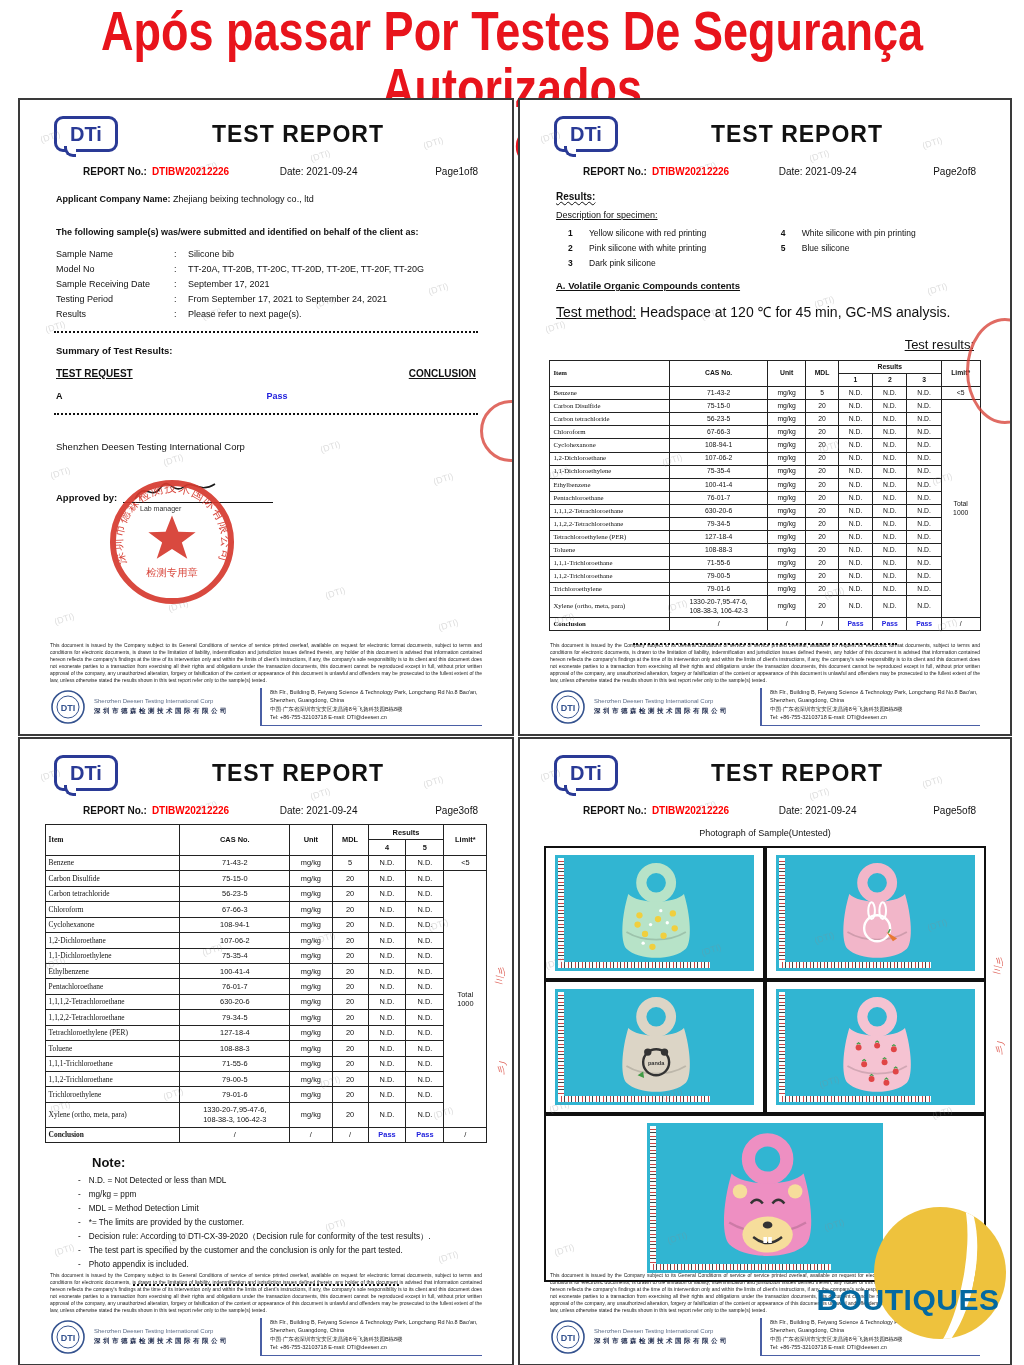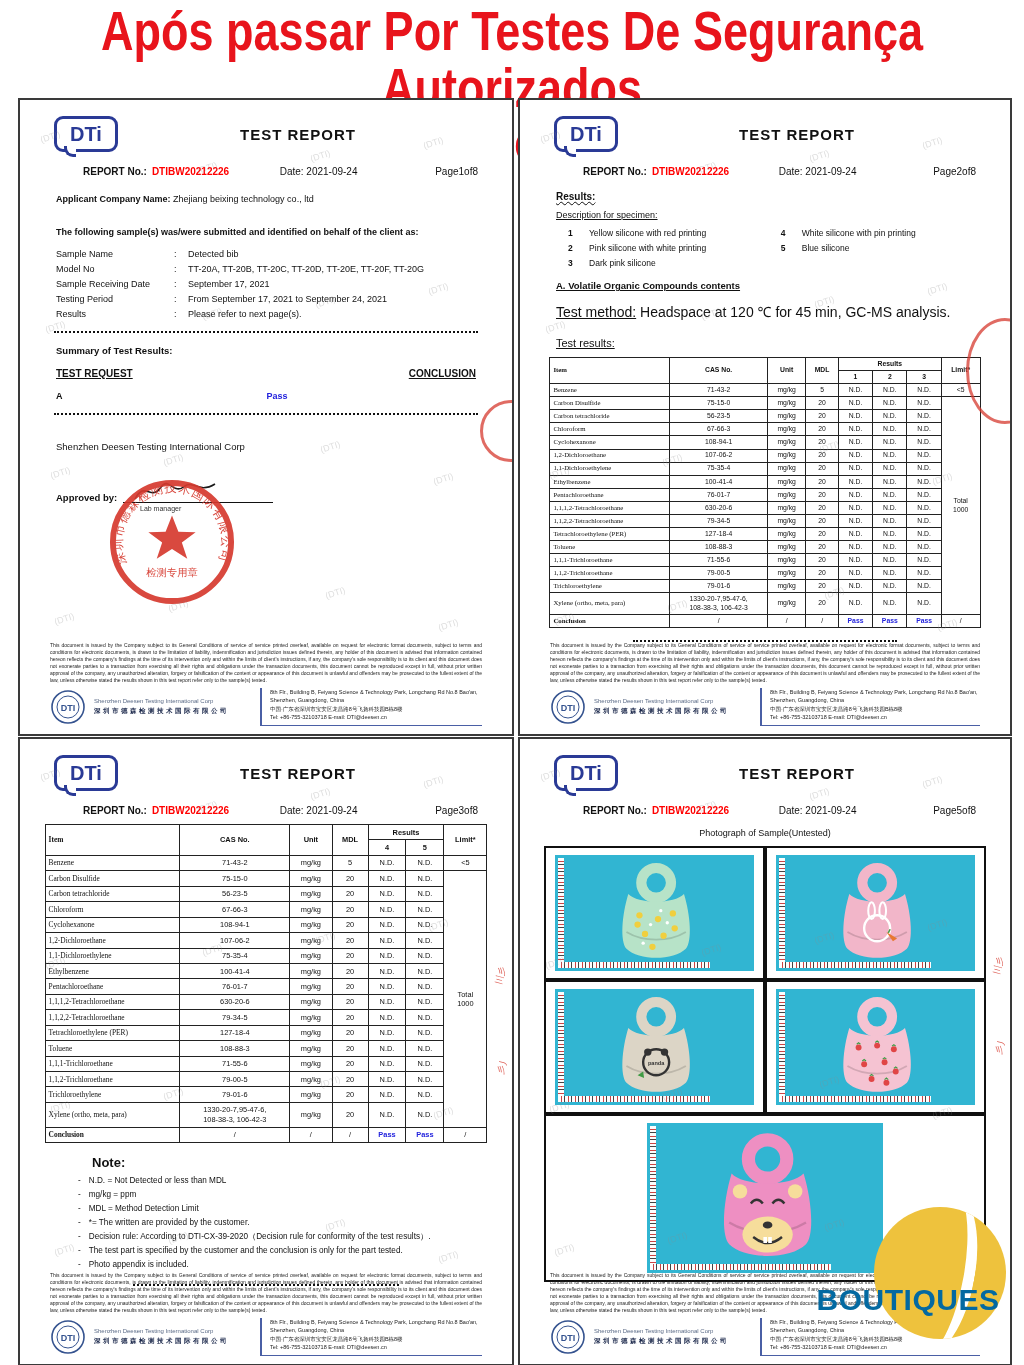--- a/index.html
+++ b/index.html
@@ -21,21 +21,21 @@
   #p4{left:518px;top:737px;width:490px;height:625px;}
   .wm{position:absolute;font-size:9px;color:#8a8a8a;opacity:.28;transform:rotate(-18deg);pointer-events:none;}
   
   .dhead{display:flex;align-items:center;margin:16px 34px 0 34px;}
   .dti-box{position:relative;width:58px;height:30px;border:3px solid var(--dti-blue);
     border-radius:9px;display:flex;align-items:center;justify-content:center;
     font-weight:bold;font-size:20px;color:var(--dti-blue);flex:0 0 auto;}
   .dti-box:after{content:"";position:absolute;left:7px;bottom:-8px;width:9px;height:8px;
     border-left:3px solid var(--dti-blue);border-bottom:3px solid var(--dti-blue);
     border-bottom-left-radius:9px;background:#fff;}
-  .tr-title{flex:1;text-align:center;font-size:15px;font-weight:bold;letter-spacing:1px;}
+  .tr-title{flex:1;text-align:center;font-size:23px;font-weight:bold;letter-spacing:1px;}
   .meta{display:flex;align-items:baseline;margin:14px 34px 0 34px;font-size:10px;}
   .meta .lbl{font-weight:bold;margin-left:29px;}
   .meta .no{font-weight:bold;color:var(--report-red);margin-left:5px;}
   .meta .date{flex:1;text-align:center;}
   .meta .pg{width:70px;text-align:right;}
   
   .p1-line{margin:0 36px;font-size:9px;line-height:1.45;}
   .p1-applicant{margin-top:16px;}
   .p1-applicant b{font-weight:bold;}
   .p1-intro{margin-top:20px;font-weight:bold;}
@@ -73,21 +73,21 @@
     padding:0 2px 3px 8px;font-size:5.5px;color:#1c1c1c;line-height:1.55;}
   
   .p2-results{margin:14px 36px 0 36px;font-size:10px;font-weight:bold;text-decoration:underline wavy 1px;}
   .p2-spec{margin:8px 36px 0 36px;font-size:9px;text-decoration:underline;}
   .spec-grid{display:grid;grid-template-rows:repeat(3,auto);grid-auto-flow:column;
     column-gap:30px;margin:8px 36px 0 48px;font-size:8.5px;row-gap:5px;width:80%;}
   .spec-item b{margin-right:14px;}
   .p2-section{margin:12px 36px 0 36px;font-size:9.5px;font-weight:bold;text-decoration:underline;}
   .p2-method{margin:11px 36px 16px 36px;font-size:14px;}
   .p2-method .u{text-decoration:underline;}
-  .p2-tres{margin:10px 36px 0 36px;font-size:11px;text-decoration:underline;}
+  .p2-tres{margin:10px 36px 0 36px;font-size:13px;text-decoration:underline;text-align:right;}
   
   table.voc{border-collapse:collapse;margin:8px auto 0 auto;width:88%;font-size:6.8px;}
   table.voc th,table.voc td{border:1px solid #222;padding:1.8px 3px;text-align:center;line-height:1.25;}
   table.voc th{font-weight:bold;}
   table.voc .c-item{text-align:left;font-family:Liberation Serif, serif;}
   table.voc .pass{color:var(--pass-blue);font-weight:bold;}
   table.voc .c-total{vertical-align:middle;}
   #p3 table.voc{font-size:7.4px;width:90%;}
   #p3 table.voc th,#p3 table.voc td{padding:2.6px 3px;}
   
@@ -142,21 +142,21 @@
   </div>
   <div class="p1-line p1-applicant">
     <b>Applicant Company Name:</b>
     <span>Zhejiang beixing technology co., ltd</span>
   </div>
   <div class="p1-line p1-intro">The following sample(s) was/were submitted and identified on behalf of the client as:</div>
   <div class="fields" id="p1-fields">
       <div class="frow">
      <span class="fl">Sample Name</span>
      <span class="fc">:</span>
-     <span class="fv">Detected bib</span>
+     <span class="fv">Silicone bib</span>
    </div>
       <div class="frow">
      <span class="fl">Model No</span>
      <span class="fc">:</span>
      <span class="fv">TT-20A, TT-20B, TT-20C, TT-20D, TT-20E, TT-20F, TT-20G</span>
    </div>
       <div class="frow">
      <span class="fl">Sample Receiving Date</span>
      <span class="fc">:</span>
      <span class="fv">September 17, 2021</span>
@@ -689,21 +689,21 @@
       <div class="ni">
      <span>-</span>
      <span>mg/kg = ppm</span>
    </div>
       <div class="ni">
      <span>-</span>
      <span>MDL = Method Detection Limit</span>
    </div>
       <div class="ni">
      <span>-</span>
-     <span>*= The written are provided by the customer.</span>
+     <span>*= The limits are provided by the customer.</span>
    </div>
       <div class="ni">
      <span>-</span>
      <span>Decision rule: According to DTI-CX-39-2020（Decision rule for conformity of the test results）.</span>
    </div>
       <div class="ni">
      <span>-</span>
      <span>The test part is specified by the customer and the conclusion is only for the part tested.</span>
    </div>
       <div class="ni">

